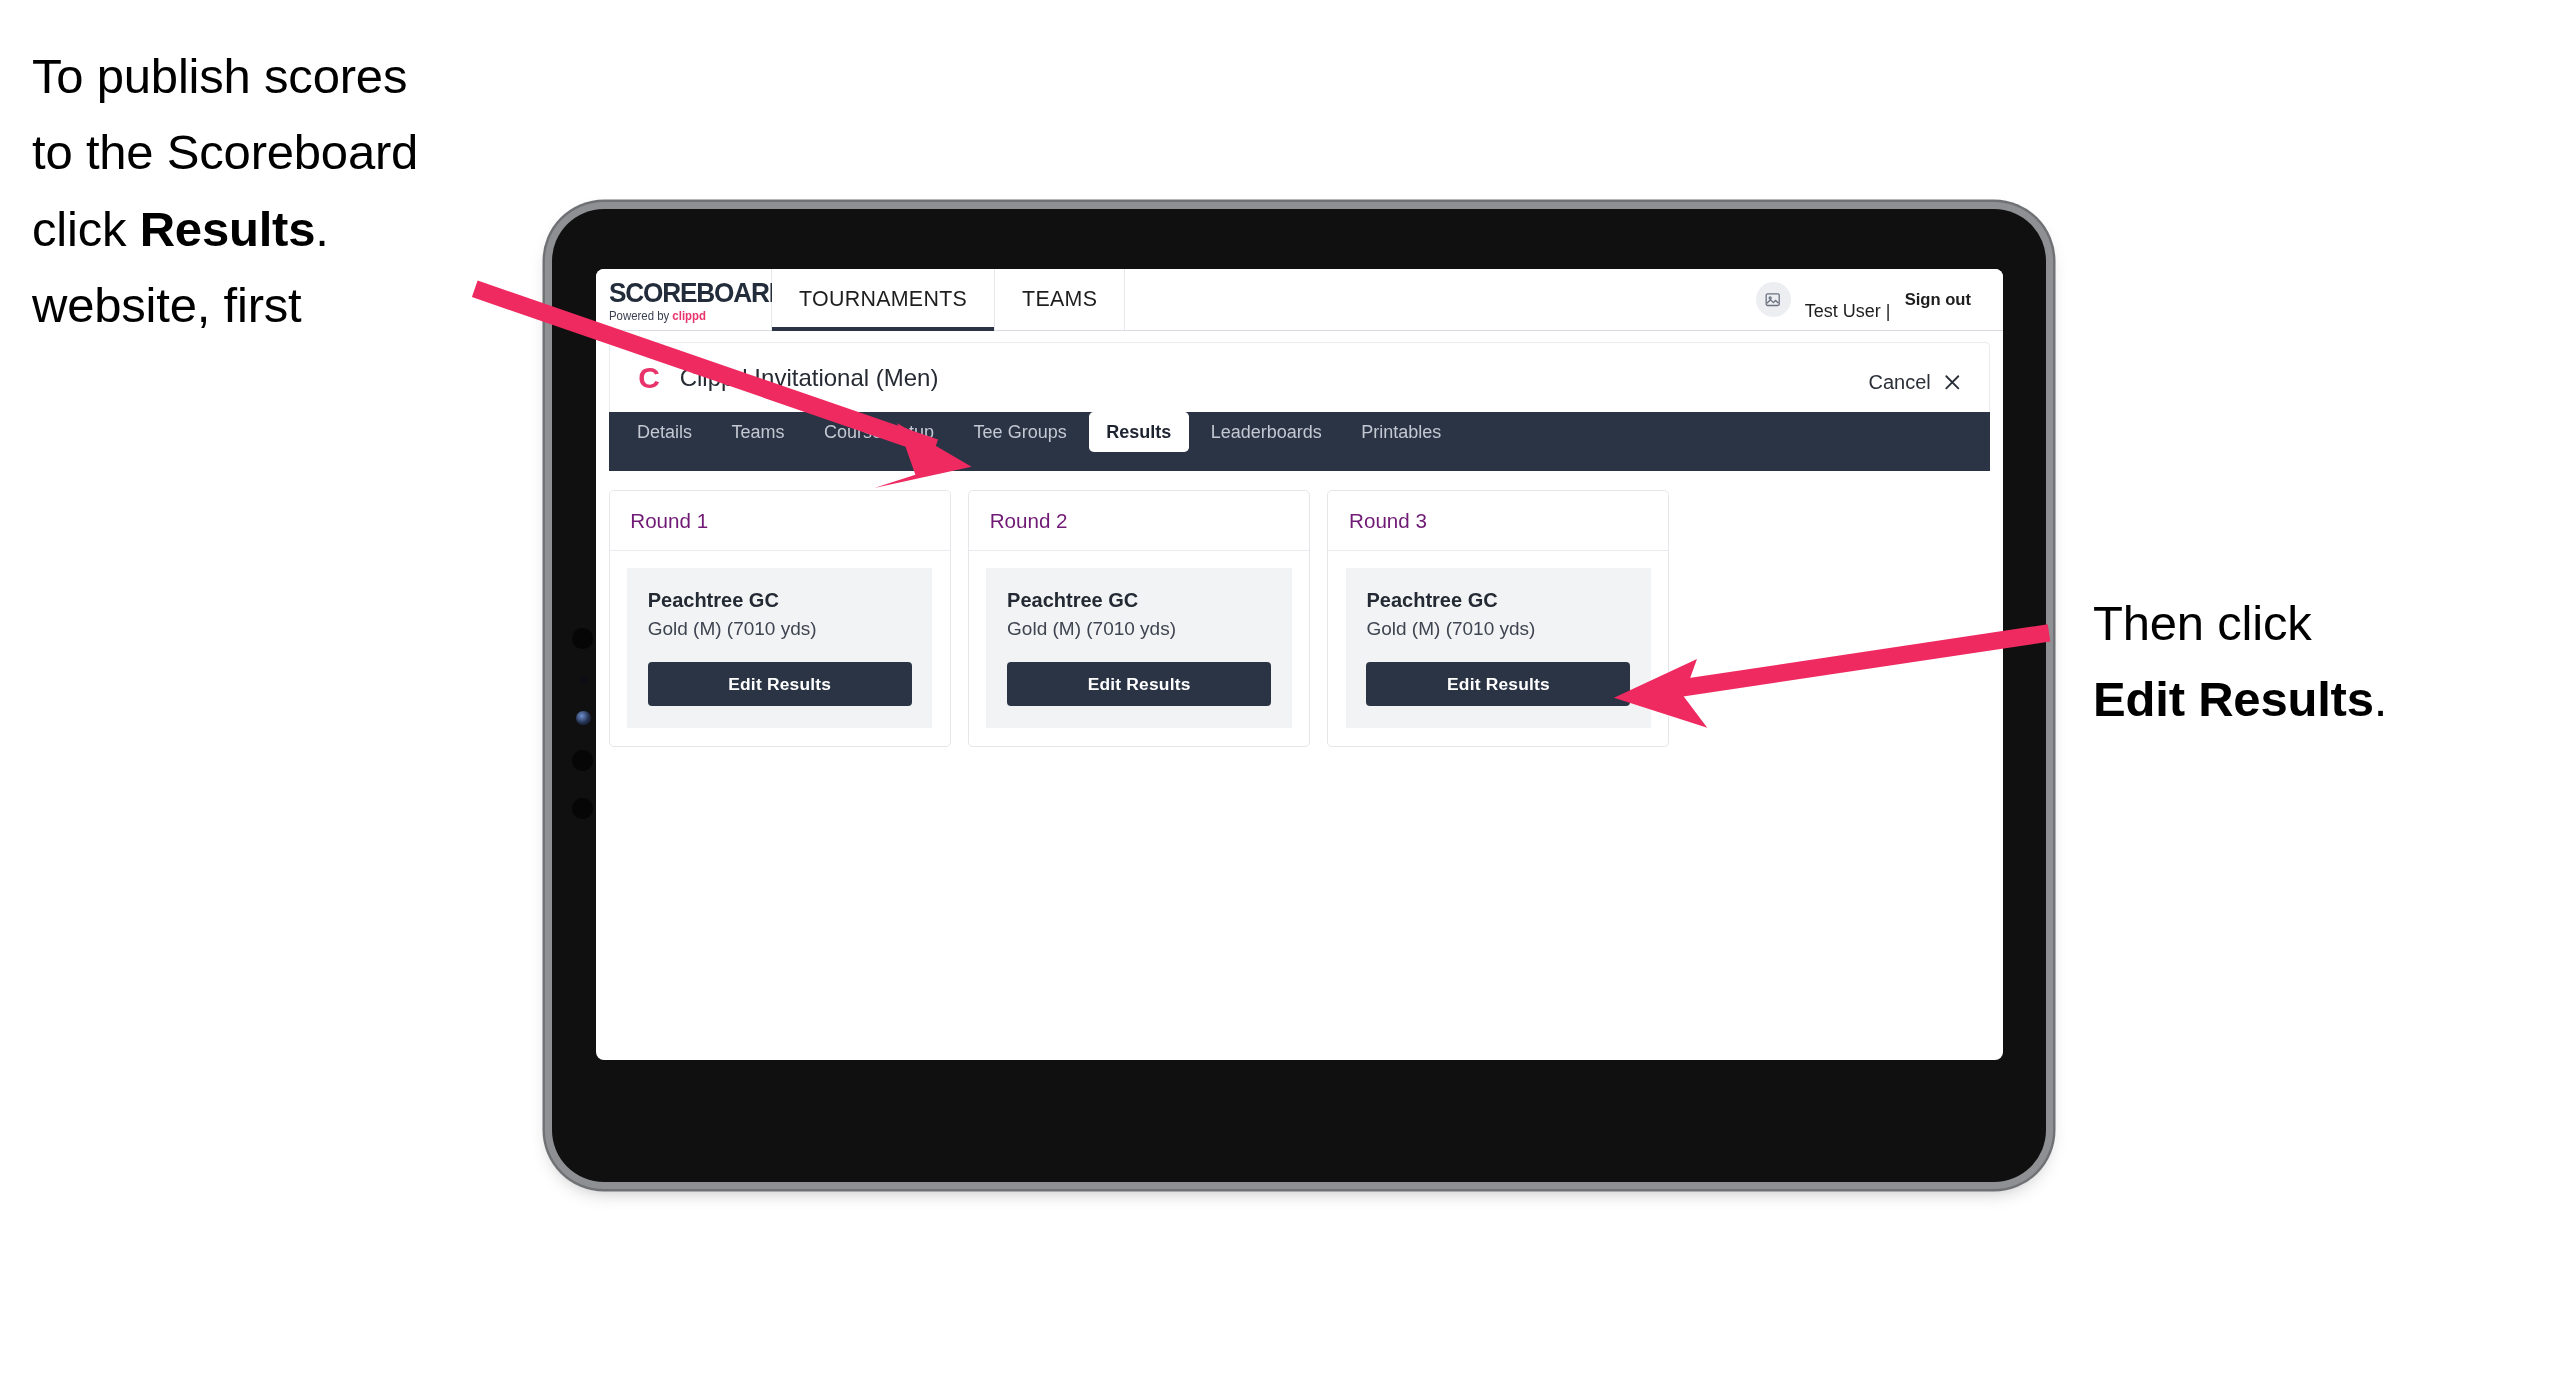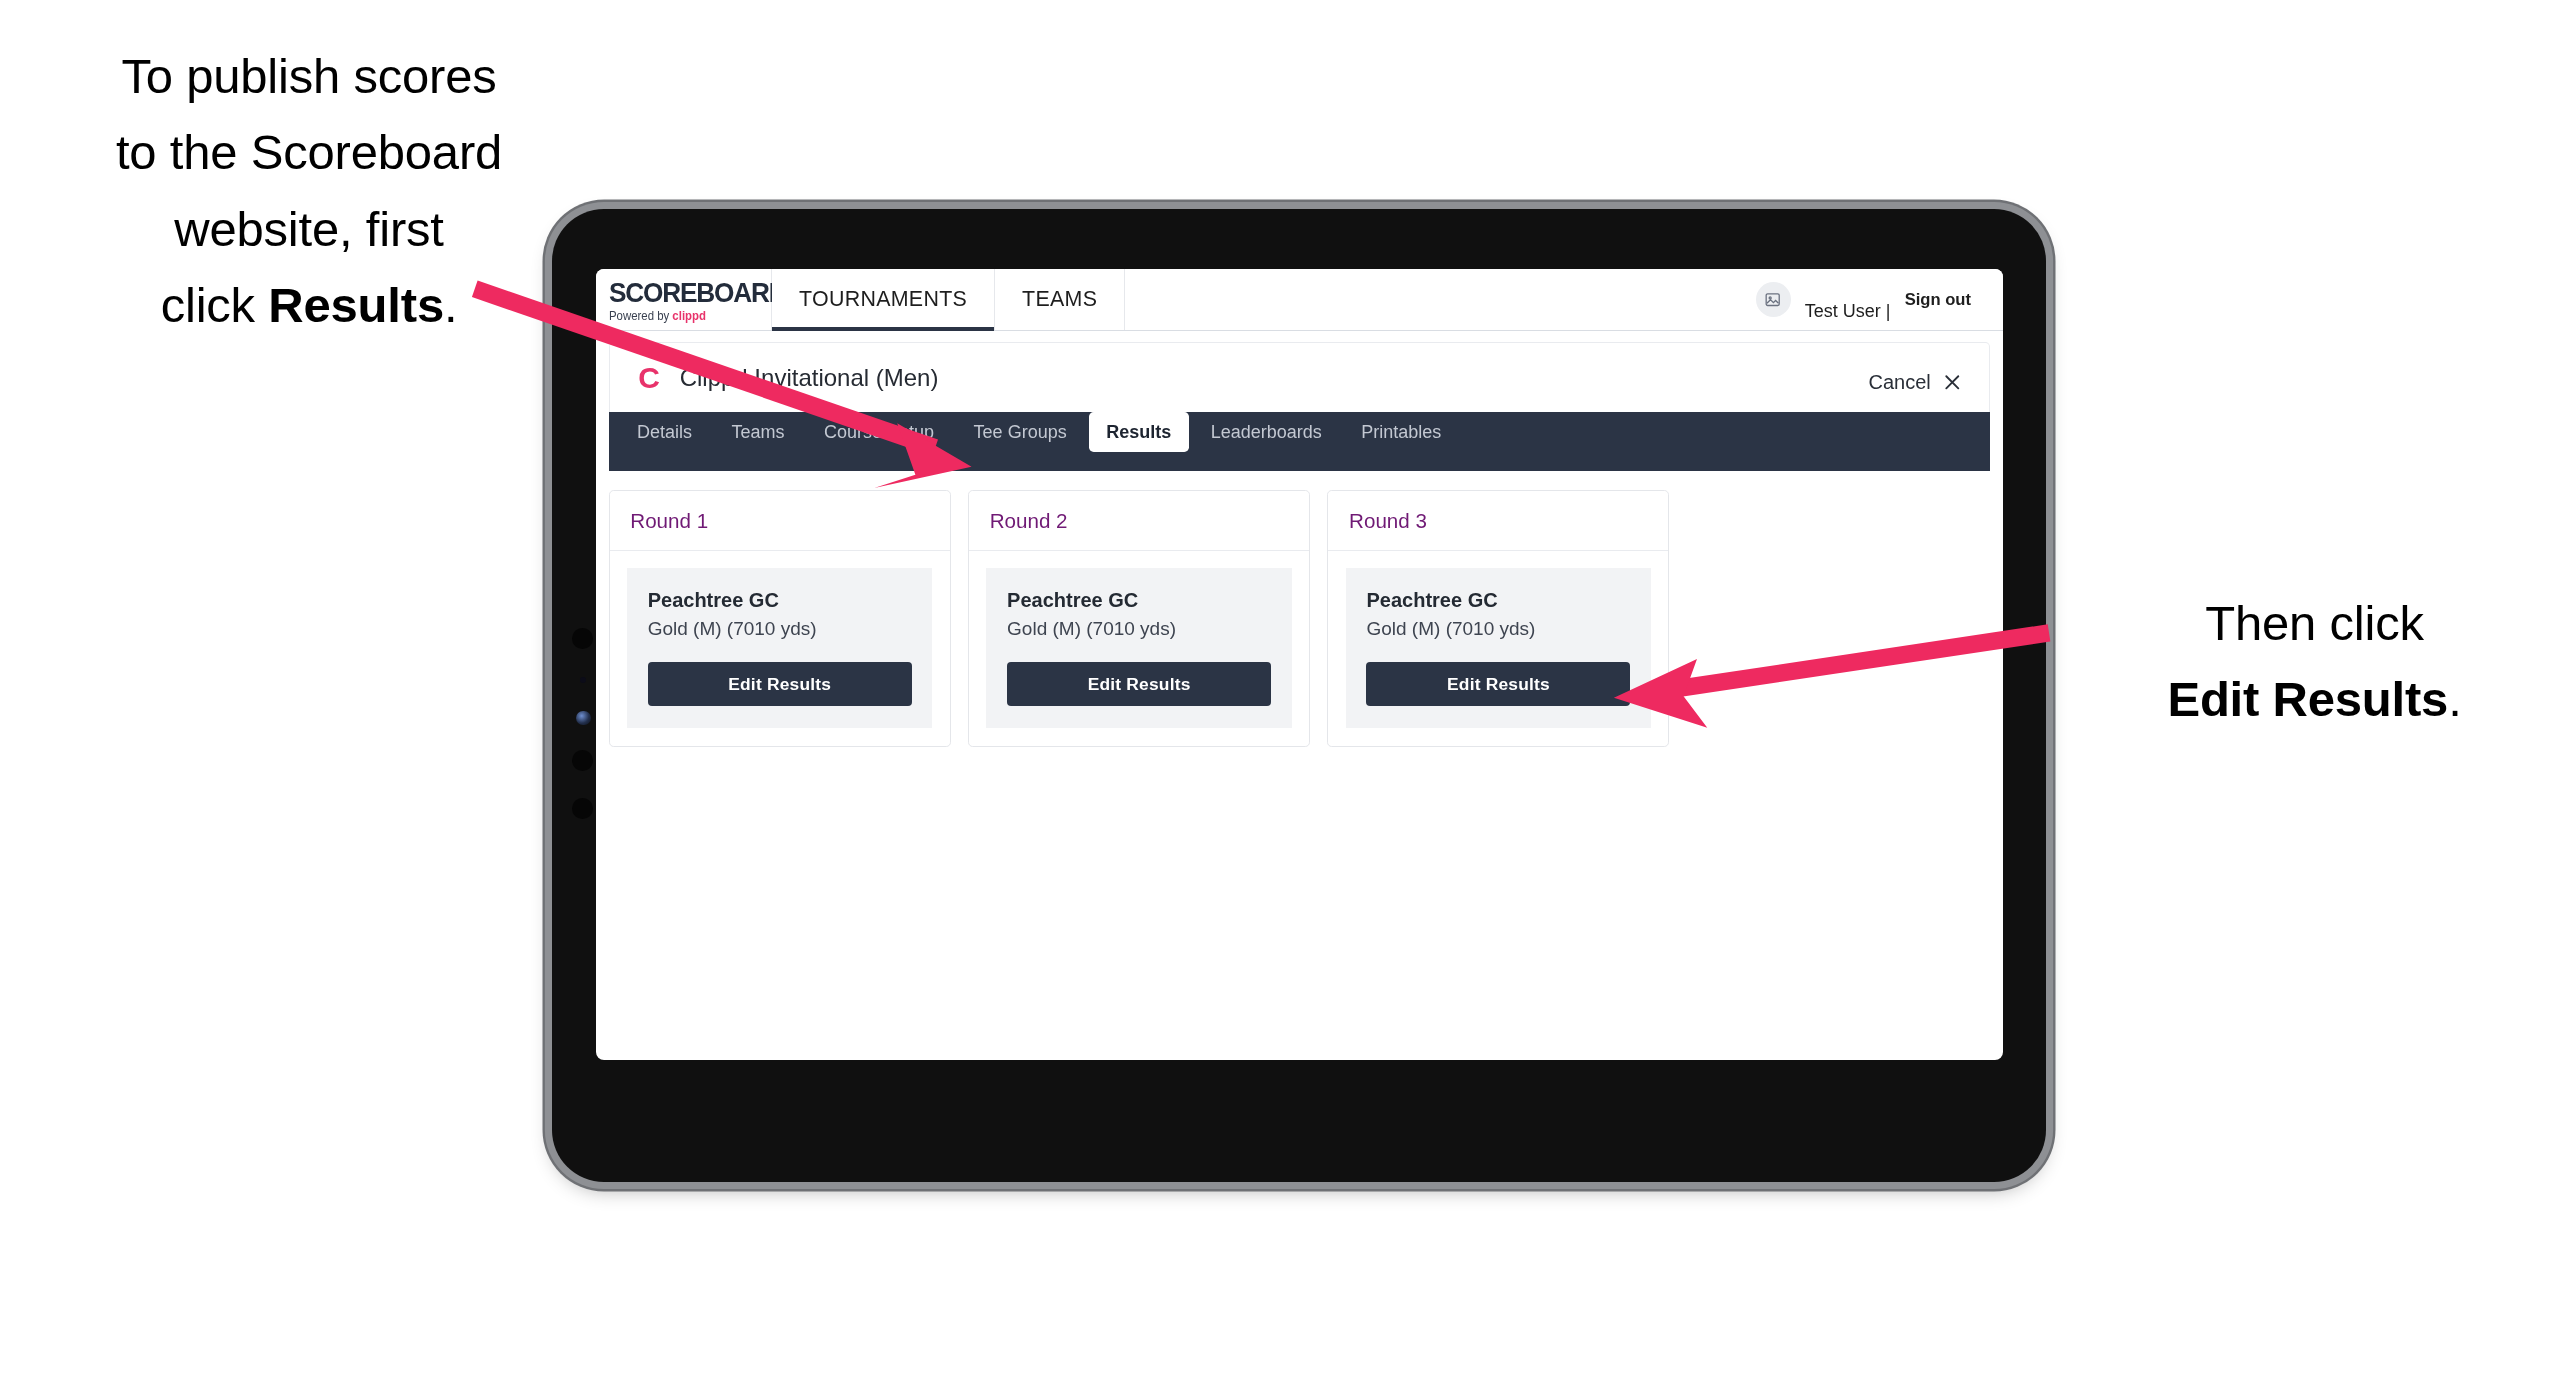--- a/index.html
+++ b/index.html
@@ -12,21 +12,20 @@
   .stage { position: relative; width: 2576px; height: 1386px; background:#fff; }
 
   
   .annot {
     position: absolute;
     color: #000;
     font-size: 49px;
     line-height: 1.56;
     font-weight: 400;
     letter-spacing: -0.2px;
-    text-align: center;
   }
   .annot b { font-weight: 700; }
   #annot-left  { left: 32px; top: 38px;  width: 554px; }
   #annot-right { left: 2093px; top: 585px; width: 443px; }
 
   .arrow-layer { position:absolute; left:0; top:0; width:2576px; height:1386px; pointer-events:none; }
 
   
   .device {
     position: absolute;
@@ -150,22 +149,22 @@
   }
 </style>
 </head>
 <body>
 
 <div class="stage">
 
   <div class="annot" id="annot-left">
     <div>To publish scores</div>
     <div>to the Scoreboard</div>
+    <div><span>click </span><b>Results</b><span>.</span></div>
     <div>website, first</div>
-    <div><span>click </span><b>Results</b><span>.</span></div>
   </div>
 
   <div class="annot" id="annot-right">
     <div>Then click</div>
     <div><b>Edit Results</b><span>.</span></div>
   </div>
 
   <div class="device">
 
     <div class="device-sensors">

